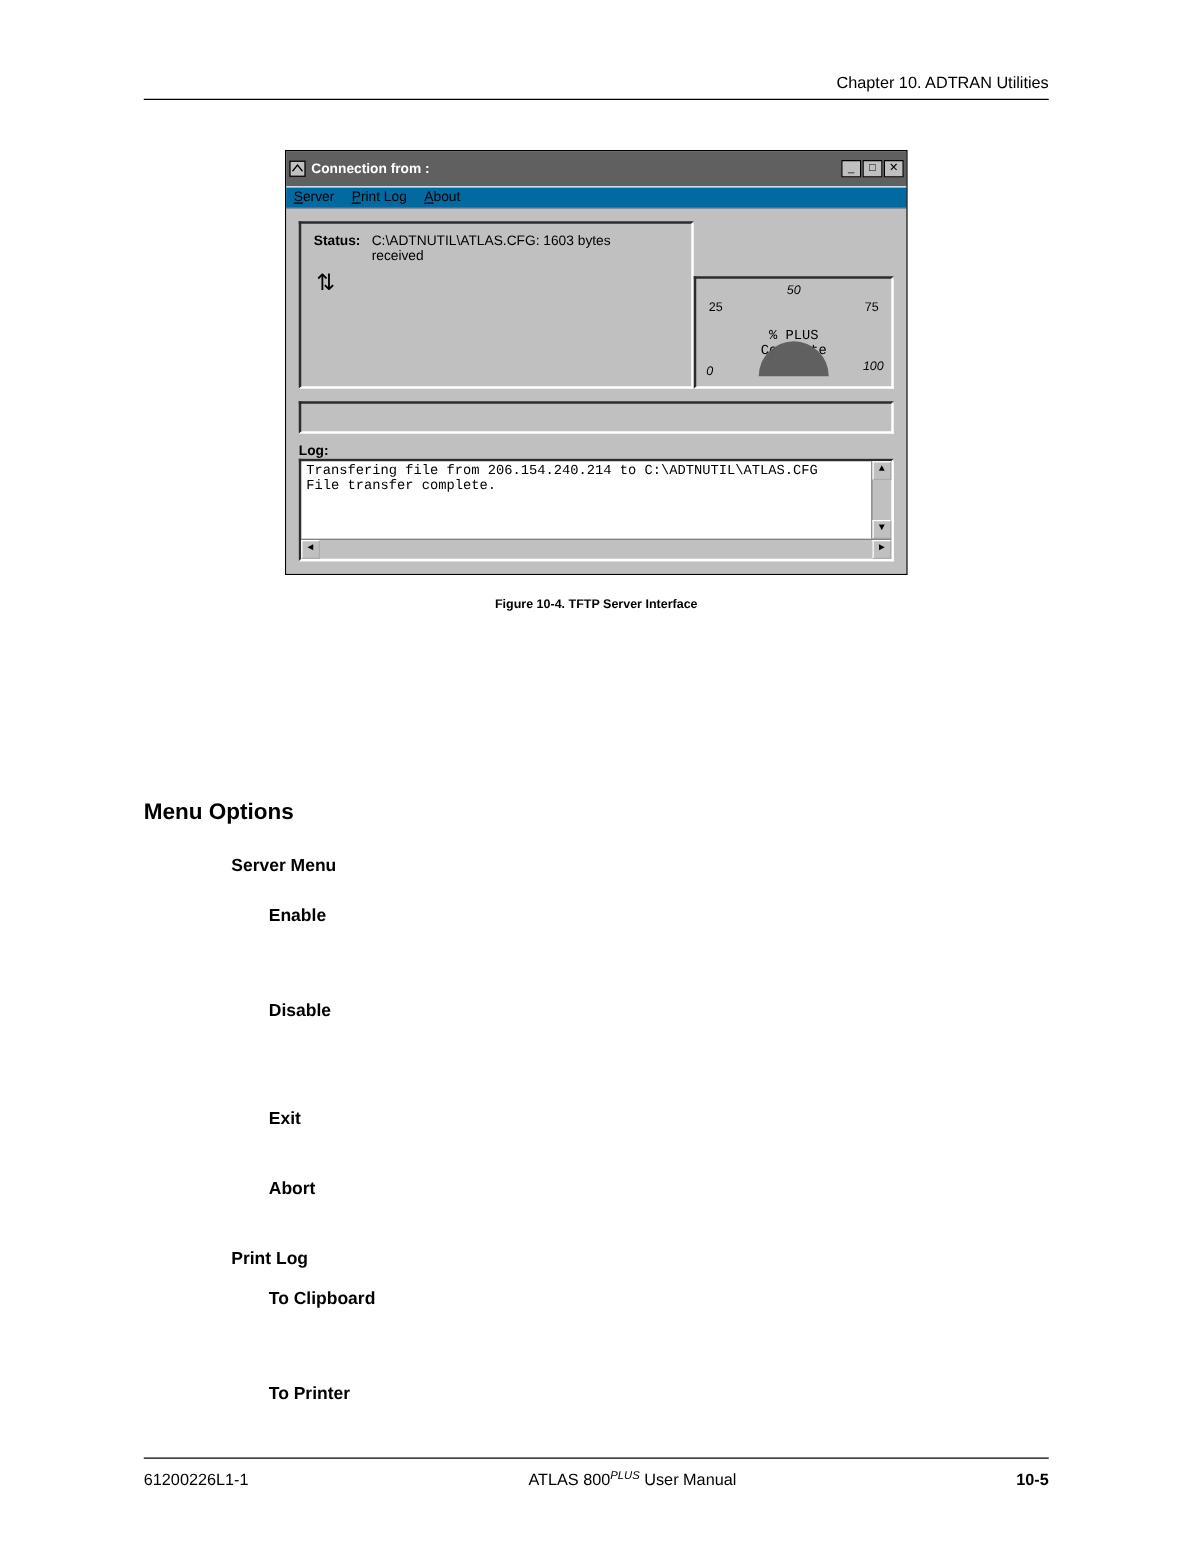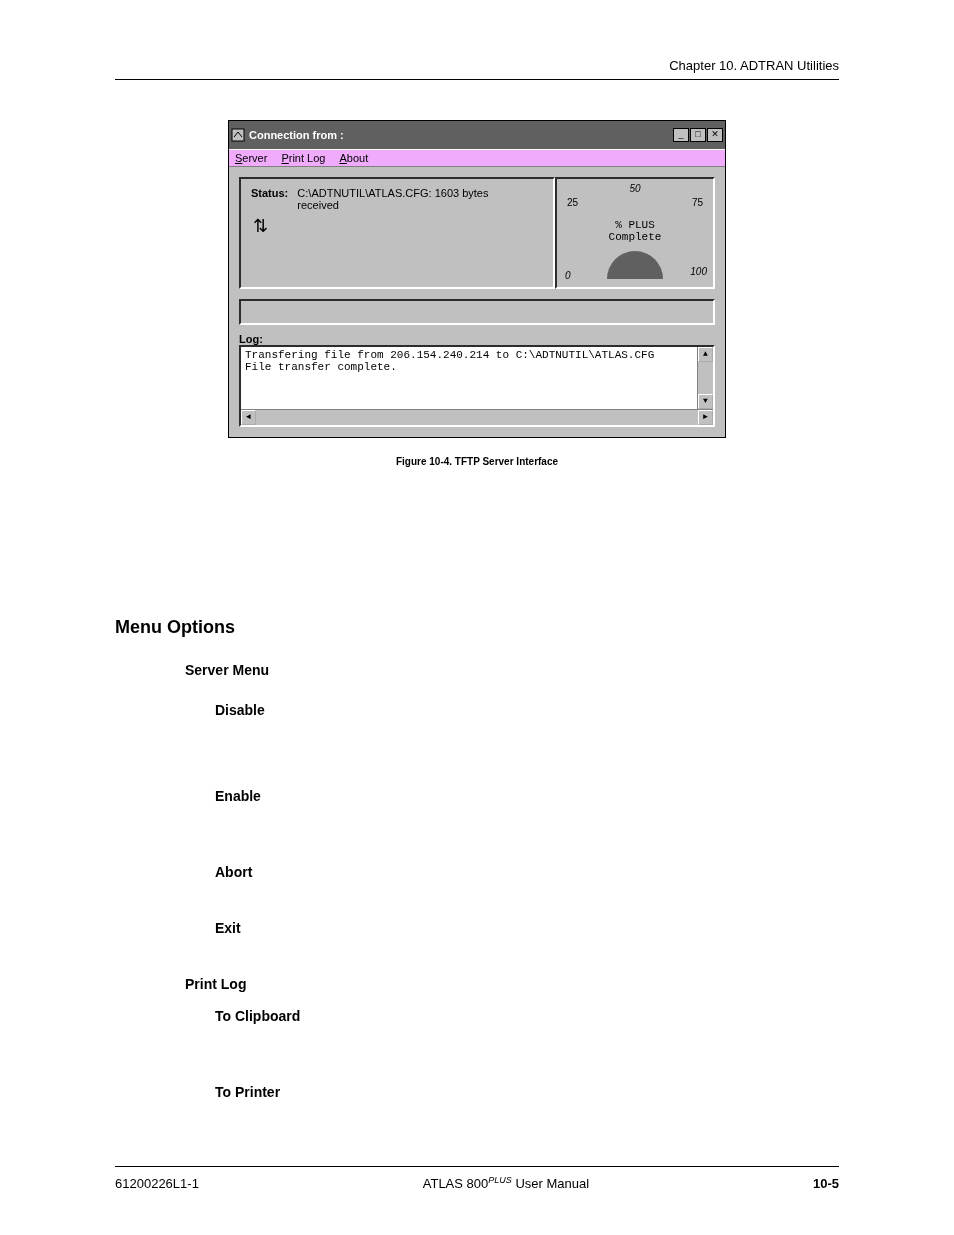--- a/index.html
+++ b/index.html
@@ -51,21 +51,21 @@
   .tb-btn {
     width: 16px; height: 14px;
     background: #c0c0c0;
     border: 1px solid #000;
     margin-left: 1px;
     font-size: 9px;
     text-align: center;
     line-height: 11px;
   }
   .menubar {
-    background: #f0abfc;
+    background: #0369a1;
     border-top: 1px solid #fff;
     border-bottom: 1px solid #808080;
     padding: 2px 6px;
     font-size: 11px;
     display: flex;
     gap: 14px;
   }
   .menubar span { cursor: default; }
   .menubar span u { text-decoration: underline; }
   .client {
@@ -86,23 +86,24 @@
   .status-label { font-weight: bold; display:inline-block; vertical-align: top;}
   .status-text { display:inline-block; margin-left:6px; width: 200px;}
   .status-icon {
     position:absolute; left:12px; top:36px; font-size:18px;
   }
   .gauge-panel {
     width: 160px;
     border: 2px inset #fff;
     border-top-color:#808080; border-left-color:#808080;
     position: relative;
-    height: 112px;
+    height: 90px;
     font-size: 10px;
     font-style: italic;
+    margin-top: 44px;
   }
   .gauge-50 { position:absolute; top:4px; left:50%; transform:translateX(-50%);}
   .gauge-25 { position:absolute; top:18px; left:10px; font-style:normal;}
   .gauge-75 { position:absolute; top:18px; right:10px; font-style:normal;}
   .gauge-0  { position:absolute; bottom:6px; left:8px;}
   .gauge-100{ position:absolute; bottom:10px; right:6px;text-align:center;}
   .gauge-label { position:absolute; top:40px; width:100%; text-align:center; font-style:normal; font-family:'Courier New',monospace; font-size:11px;}
   .gauge-arc {
     position:absolute; bottom:8px; left:50%; transform:translateX(-50%);
     width:56px; height:28px; background:#606060;
@@ -222,24 +223,24 @@
           <div class="sb-btn">►</div>
         </div>
       </div>
     </div>
   </div>
 
   <div class="figure-caption">Figure 10-4.  TFTP Server Interface</div>
 
   <div class="section-h">Menu Options</div>
   <div class="lvl1">Server Menu</div>
+  <div class="lvl2">Enable</div>
   <div class="lvl2" style="margin-bottom:70px">Disable</div>
-  <div class="lvl2">Enable</div>
+  <div class="lvl2 tight">Exit</div>
   <div class="lvl2 tight">Abort</div>
-  <div class="lvl2 tight">Exit</div>
   <div class="lvl1 tight">Print Log</div>
   <div class="lvl2">To Clipboard</div>
   <div class="lvl2">To Printer</div>
 
   <div class="footer">
     <div class="footer-hr"></div>
     <div class="footer-row">
       <span>61200226L1-1</span>
       <span class="footer-center">
         <span>ATLAS  800</span><sup>PLUS</sup><span> User Manual</span>

